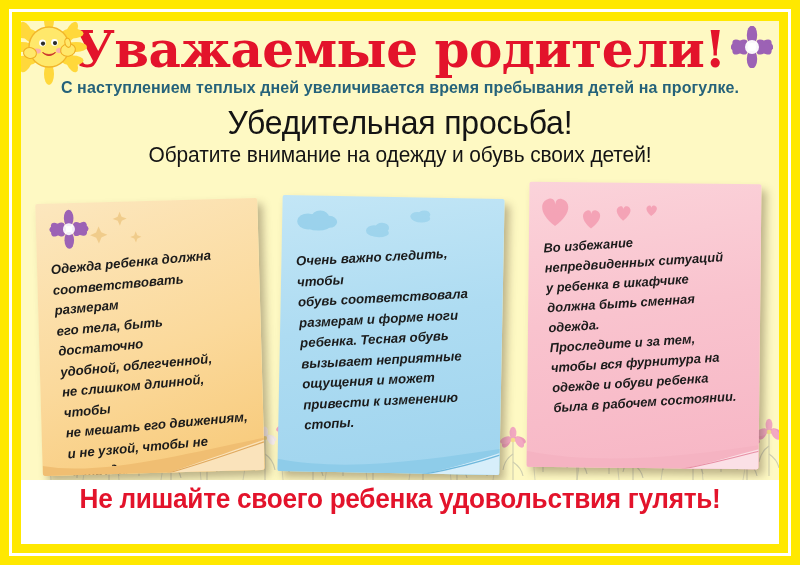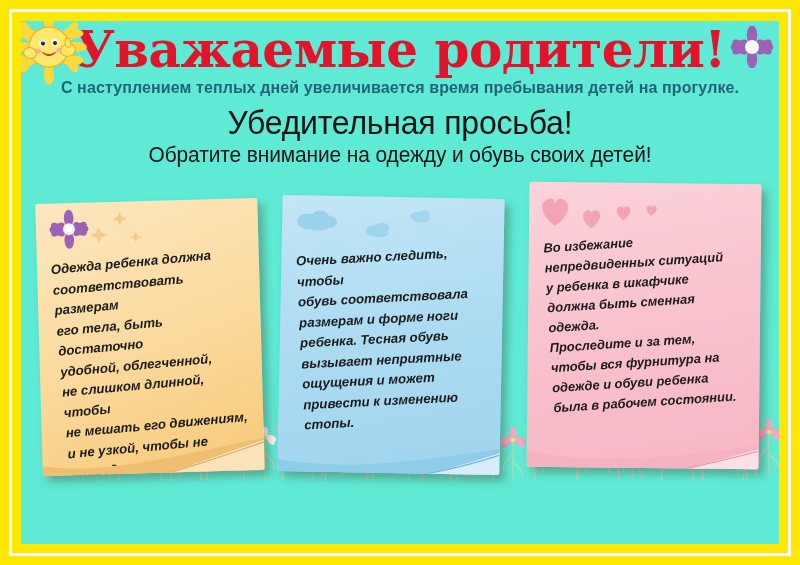--- a/index.html
+++ b/index.html
@@ -36,21 +36,21 @@
     box-sizing: border-box;
     pointer-events: none;
     z-index: 6;
   }
 
   
   .plate {
     position: absolute;
     left: 21px; top: 21px;
     width: 758px; height: 523px;
-    background: #5eead4;
+    background: #fef9c3;
     overflow: hidden;
     box-sizing: border-box;
   }
 
   
   .header {
     position: absolute;
     left: 0; top: 0;
     width: 758px;
     height: 152px;
@@ -491,15 +491,18 @@
         <div class="curl">
           <svg width="232" height="34" viewBox="0 0 232 34" preserveAspectRatio="none">
             <path d="M0,34 L0,16 C70,30 160,20 232,8 L232,34 Z" fill="#F5B3C2"></path>
             <path d="M150,34 C185,26 210,18 232,12 L232,34 Z" fill="#FBE0E6"></path>
             <path d="M150,34 C185,27 210,20 232,14" fill="none" stroke="#E890A6" stroke-width="1.2"></path>
           </svg>
         </div>
       </div>
     </div>
 
+    <div class="footer">
+      <div class="footer-text">Не лишайте своего ребенка удовольствия гулять!</div>
+    </div>
 
   </div>
 </div>
 
 </body></html>

